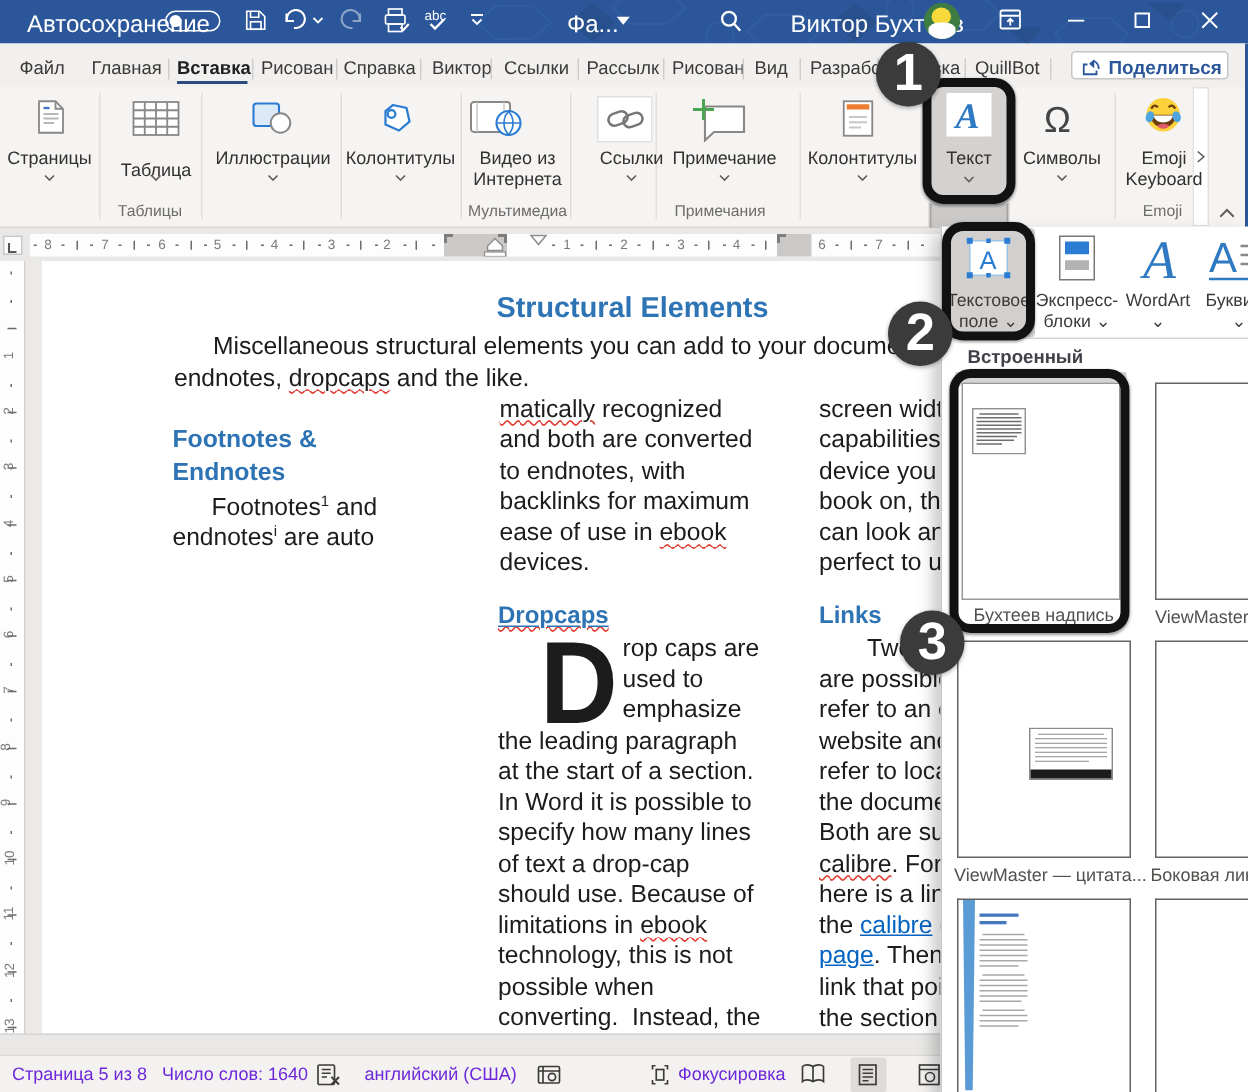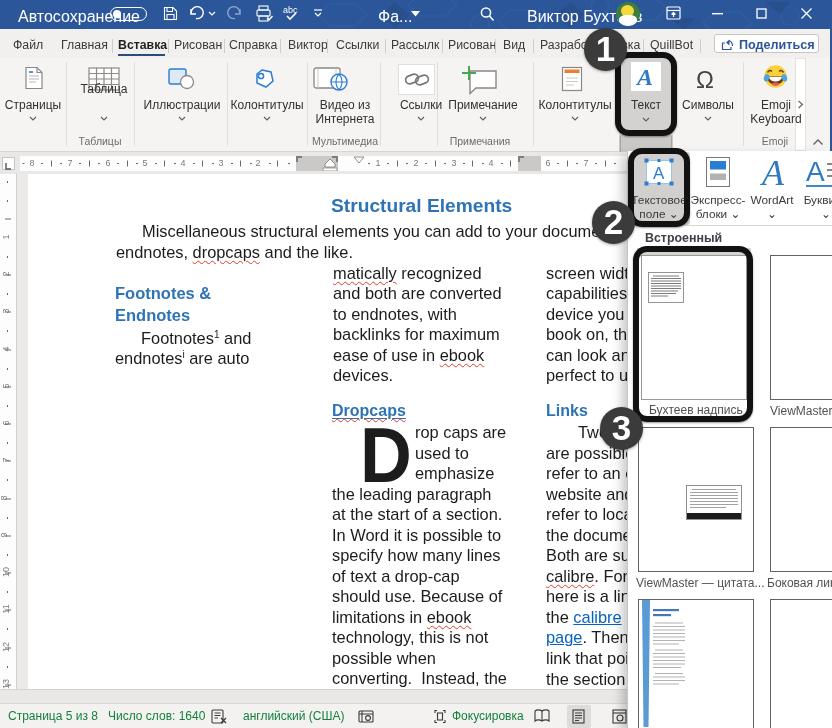--- a/index.html
+++ b/index.html
@@ -36,21 +36,21 @@
   #page { position:absolute; left:28px; top:174px; width:804px; height:515px; background:#fff; }
   #hscroll { position:absolute; left:0; top:689px; width:832px; height:14px; background:#e9e8e6; border-top:1px solid #d6d4d2; }
 
   
   .doc { position:absolute; color:#1c1c1c; font-size:16.4px; line-height:20.55px; white-space:nowrap; }
   .dochead { position:absolute; color:#2e74b5; font-weight:bold; white-space:nowrap; }
   .sq { text-decoration:underline; text-decoration-style:wavy; text-decoration-color:#e03c31; text-decoration-thickness:1px; text-underline-offset:2px; }
   .lnk { color:#0563c1; text-decoration:underline; }
 
   
-  #statusbar { position:absolute; left:0; top:703px; width:672px; height:25px; background:#f3f2f1; border-top:1px solid #dbd9d7; font-size:12px; color:#15803d; }
+  #statusbar { position:absolute; left:0; top:703px; width:672px; height:25px; background:#f3f2f1; border-top:1px solid #dbd9d7; font-size:12px; color:#6d28d9; }
   #statusbar span { position:absolute; top:5px; white-space:nowrap; }
 
   
   #panel { position:absolute; left:627px; top:151px; width:205px; height:577px; background:#fff; border-left:1px solid #c8c6c4; box-shadow:-5px 5px 10px rgba(0,0,0,0.22); }
   .pbtnlabel { position:absolute; font-size:11.8px; color:#3b3a39; text-align:center; line-height:14px; transform:translateX(-50%); white-space:nowrap; }
   .thumb { position:absolute; background:#fff; border:1px solid #636363; }
   .glabel { position:absolute; font-size:12px; color:#53514e; white-space:nowrap; }
 
   
   .ann { position:absolute; border:6px solid #121212; border-radius:14px; box-shadow:0 1px 2px rgba(0,0,0,0.4); }
@@ -245,21 +245,21 @@
     <ellipse cx="4" cy="15.5" rx="3" ry="4.2" fill="#4da4df" transform="rotate(18 4 15.5)"></ellipse>
     <ellipse cx="24" cy="15.5" rx="3" ry="4.2" fill="#4da4df" transform="rotate(-18 24 15.5)"></ellipse>
   </svg>
   <div class="abs" style="left:795px;top:0px;width:11px;height:93px;background:#fff;border:1px solid #e4e2e0;"></div>
   <svg class="abs" style="left:797px;top:42px" width="7" height="9" viewBox="0 0 7 9" fill="none" stroke="#605e5c" stroke-width="1.1">
       <path d="M1.5 1 L5.5 4.5 L1.5 8"></path>
     </svg>
   <div class="abs" style="left:829.5px;top:-29px;width:2.5px;height:123px;background:#2b579a;"></div>
 
   <span class="rlabel" style="left:33px;top:40px">Страницы</span>
-  <span class="rlabel" style="left:104px;top:24px">Таблица</span>
+  <span class="rlabel" style="left:104px;top:48px">Таблица</span>
   <span class="rlabel" style="left:182px;top:40px">Иллюстрации</span>
   <span class="rlabel" style="left:267px;top:40px">Колонтитулы</span>
   <span class="rlabel" style="left:345px;top:40px">Видео из</span>
   <span class="rlabel" style="left:345px;top:54px">Интернета</span>
   <span class="rlabel" style="left:421px;top:40px">Ссылки</span>
   <span class="rlabel" style="left:483px;top:40px">Примечание</span>
   <span class="rlabel" style="left:575px;top:40px">Колонтитулы</span>
   <span class="rlabel" style="left:646px;top:40px">Текст</span>
   <span class="rlabel" style="left:708px;top:40px">Символы</span>
   <span class="rlabel" style="left:776px;top:40px">Emoji</span>

